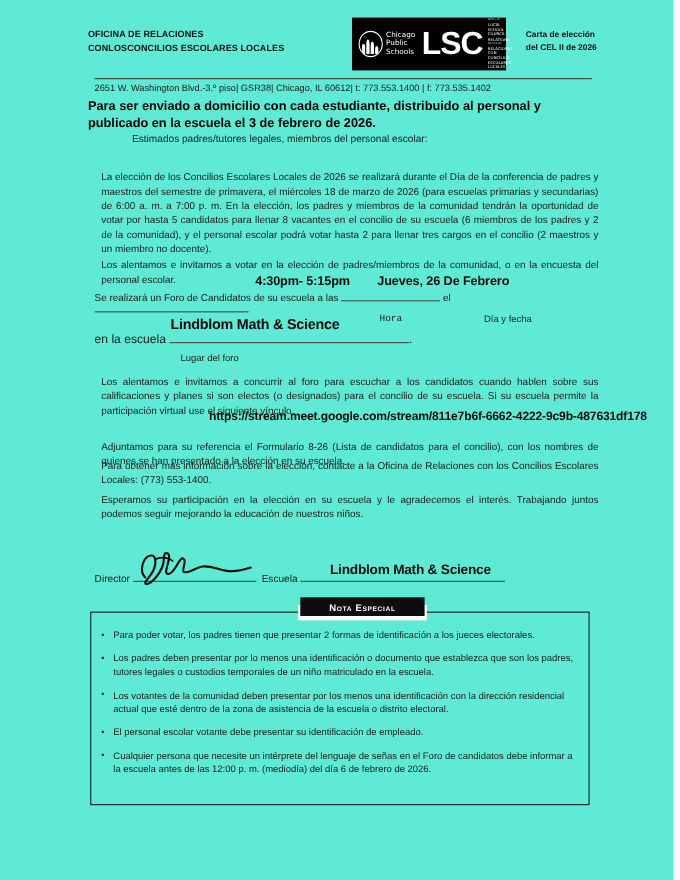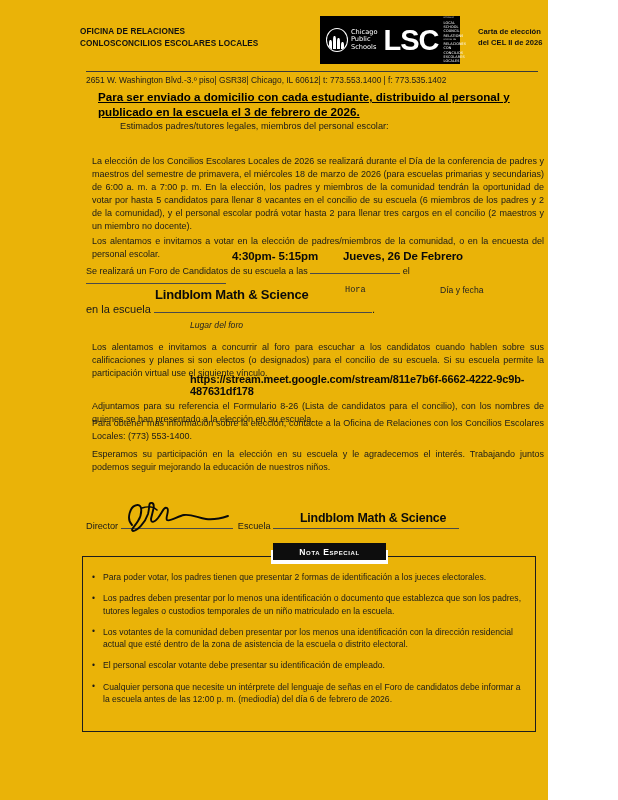--- a/index.html
+++ b/index.html
@@ -6,23 +6,23 @@
     margin: 0;
     padding: 0;
     background: #ffffff;
   }
   body {
     font-family: "Liberation Sans", sans-serif;
     color: #1a1a1a;
   }
   .page {
     position: relative;
-    width: 548px;
+    width: 612px;
     height: 800px;
-    background: #eab308;
+    background: #5eead4;
     overflow: hidden;
     box-sizing: border-box;
   }
 
   
   .header {
     position: absolute;
     top: 16px;
     left: 0;
     width: 618px;
@@ -125,28 +125,27 @@
     left: 86px;
     top: 74px;
     font-size: 8.4px;
     line-height: 12px;
     color: #1a1a1a;
   }
 
   
   .headline {
     position: absolute;
-    left: 98px;
+    left: 80px;
     top: 89px;
     width: 450px;
     font-size: 11.6px;
     font-weight: bold;
     line-height: 15px;
     color: #000;
-    text-decoration: underline;
   }
   .greeting {
     position: absolute;
     left: 86px;
     top: 121px;
     font-size: 9.2px;
     color: #1a1a1a;
     padding-left: 34px;
   }
 
@@ -210,22 +209,22 @@
     font-size: 11px;
     color: #1a1a1a;
   }
   .fill-escuela { width: 218px; }
   .hw-school1 {
     position: absolute; left: 155px; top: 287px;
     font-weight: bold; font-size: 13px; color: #0b0b0b;
     letter-spacing: -0.2px;
   }
   .cap-lugar {
-    position: absolute; left: 190px; top: 320px;
-    font-size: 8.6px; color: #222; font-style: italic;
+    position: absolute; left: 164px; top: 320px;
+    font-size: 8.6px; color: #222;
   }
 
   .url-line {
     position: absolute;
     left: 190px;
     top: 373px;
     font-size: 11px;
     font-weight: bold;
     color: #0b0b0b;
     letter-spacing: -0.15px;

